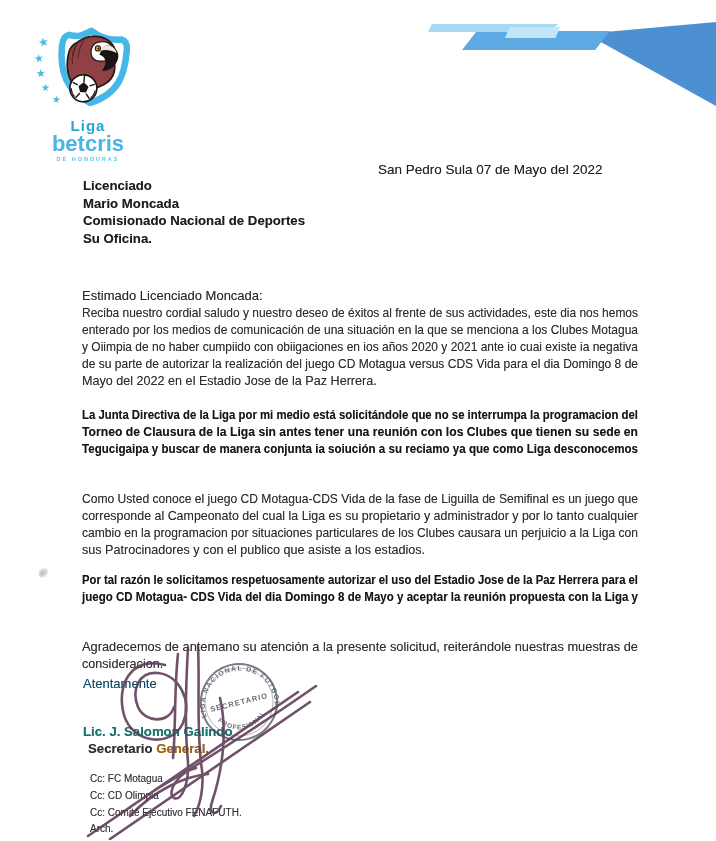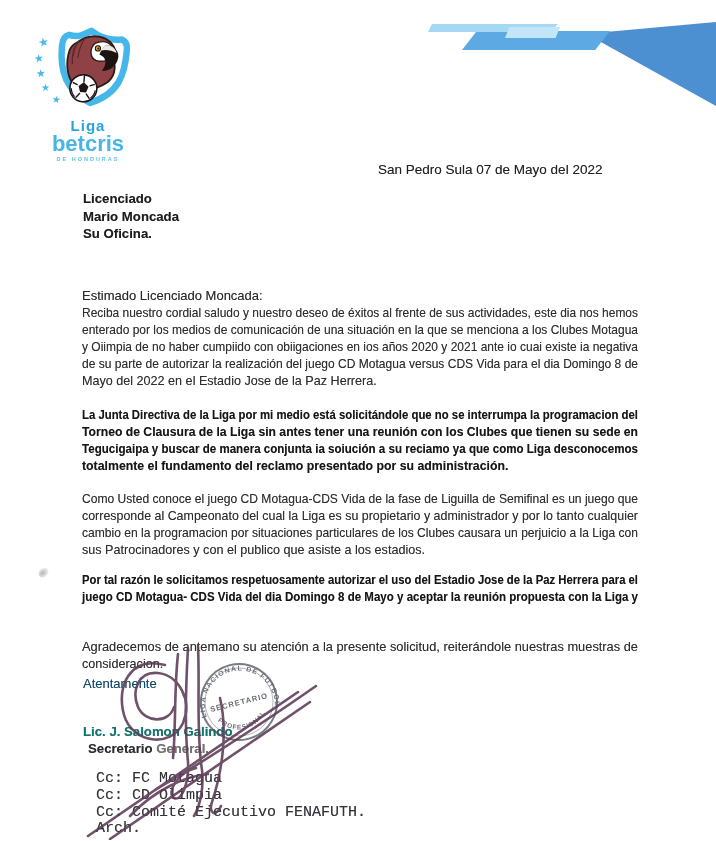--- a/index.html
+++ b/index.html
@@ -10,33 +10,33 @@
   .deco-triangle{left:586px;top:22px;width:130px;height:84px;background:#4d90d2;
         clip-path:polygon(0 14%,100% 0,100% 100%);}
   .deco-strip-mid{left:462px;top:31px;width:148px;height:19px;background:#5da9e3;
         clip-path:polygon(10% 0,100% 0,90% 100%,0 100%);}
   .deco-strip-light{left:428px;top:24px;width:130px;height:8px;background:#a5d8f2;
         clip-path:polygon(3% 0,100% 0,94% 100%,0 100%);}
   .deco-strip-pale{left:505px;top:27px;width:55px;height:11px;background:#c2e5f7;
         clip-path:polygon(8% 0,100% 0,92% 100%,0 100%);}
   
   .dateline{position:absolute;left:378px;top:162px;font-size:13.5px;color:#222;}
-  .recipient{position:absolute;left:83px;top:190px;font-size:13.2px;font-weight:bold;
+  .recipient{position:absolute;left:83px;top:177px;font-size:13.2px;font-weight:bold;
         color:#1c1c1c;line-height:17.5px;}
   .salutation{position:absolute;left:82px;top:288px;font-size:13px;color:#2a2a2a;text-align:center;}
   .para{position:absolute;left:82px;width:556px;}
   .jline{display:block;white-space:nowrap;width:max-content;height:17px;line-height:17px;
         font-size:12.6px;transform-origin:0 50%;}
   .bold .jline{font-weight:bold;color:#161616;font-size:12.3px;}
   .scan{text-shadow:0 0 0.4px rgba(40,40,40,0.45);}
   .closing{position:absolute;left:83px;top:676px;font-size:13px;color:#0c4a6e;}
   .signer-name{position:absolute;left:83px;top:724px;font-size:13.2px;font-weight:bold;color:#0f766e;}
   .signer-title{position:absolute;left:88px;top:741px;font-size:13.2px;font-weight:bold;color:#2c2c34;}
-  .signer-title .light{color:#737373;}
-  .ccblock{position:absolute;left:96px;top:771px;font-size:15px;color:#33343a;line-height:16.8px;font-family:Liberation Mono, monospace;}
+  .signer-title .light{color:#a16207;}
+  .ccblock{position:absolute;left:90px;top:771px;font-size:10px;color:#33343a;line-height:16.8px;}
   
   .stamp{position:absolute;left:189px;top:652px;width:100px;height:100px;filter:blur(0.35px);opacity:0.88;}
   
   .signature{position:absolute;left:70px;top:640px;width:320px;height:200px;pointer-events:none;}
   
   .smudge{position:absolute;left:38px;top:568px;width:11px;height:9px;border-radius:60% 40% 55% 45%;
         background:radial-gradient(ellipse at 40% 50%,rgba(120,120,125,0.55),rgba(160,160,165,0.15) 70%,transparent 75%);
         transform:rotate(-35deg);}
 </style>
 </head>
@@ -83,38 +83,38 @@
     <text x="58" y="107" text-anchor="middle" font-family="'Liberation Sans',sans-serif" font-weight="bold" font-size="15" fill="#2aa4dd" letter-spacing="1">Liga</text>
     <text x="58" y="127" text-anchor="middle" font-family="'Liberation Sans',sans-serif" font-weight="bold" font-size="22" fill="#47b6e7">betcris</text>
     <text x="58" y="137" text-anchor="middle" font-family="'Liberation Sans',sans-serif" font-weight="bold" font-size="5.5" fill="#5cc0e8" letter-spacing="2">DE HONDURAS</text>
   </svg>
 
   <div class="dateline scan">San Pedro Sula 07 de Mayo del 2022</div>
 
   <div class="recipient scan">
     <div>Licenciado</div>
     <div>Mario Moncada</div>
+    <div>Comisionado Nacional de Deportes</div>
     <div>Su Oficina.</div>
   </div>
 
   <div class="salutation scan">Estimado Licenciado Moncada:</div>
 
   <div class="para scan" style="top:305px">
     <div class="jline fit" style="transform: scaleX(0.95);">Reciba nuestro cordial saludo y nuestro deseo de éxitos al frente de sus actividades, este dia nos hemos</div>
     <div class="jline fit" style="transform: scaleX(0.9522);">enterado por los medios de comunicación de una situación en la que se menciona a los Clubes Motagua</div>
     <div class="jline fit" style="transform: scaleX(0.9522);">y Oiimpia de no haber cumpiido con obiigaciones en ios años 2020 y 2021 ante io cuai existe ia negativa</div>
     <div class="jline fit" style="transform: scaleX(0.955);">de su parte de autorizar la realización del juego CD Motagua versus CDS Vida para el dia Domingo 8 de</div>
     <div class="jline">Mayo del 2022 en el Estadio Jose de la Paz Herrera.</div>
   </div>
 
   <div class="para bold scan" style="top:407px">
     <div class="jline fit" style="transform: scaleX(0.9236);">La Junta Directiva de la Liga por mi medio está solicitándole que no se interrumpa la programacion del</div>
     <div class="jline fit" style="transform: scaleX(0.9903);">Torneo de Clausura de la Liga sin antes tener una reunión con los Clubes que tienen su sede en</div>
     <div class="jline fit" style="transform: scaleX(0.941);">Tegucigaipa y buscar de manera conjunta ia soiución a su reciamo ya que como Liga desconocemos</div>
-    <div class="jline">totalmente el fundamento del reclamo presentado por su administración.</div>
   </div>
 
   <div class="para scan" style="top:491px">
     <div class="jline fit" style="transform: scaleX(0.9596);">Como Usted conoce el juego CD Motagua-CDS Vida de la fase de Liguilla de Semifinal es un juego que</div>
     <div class="jline fit" style="transform: scaleX(0.9866);">corresponde al Campeonato del cual la Liga es su propietario y administrador y por lo tanto cualquier</div>
     <div class="jline fit" style="transform: scaleX(0.9592);">cambio en la programacion por situaciones particulares de los Clubes causara un perjuicio a la Liga con</div>
     <div class="jline">sus Patrocinadores y con el publico que asiste a los estadios.</div>
   </div>
 
   <div class="para bold scan" style="top:572px">

